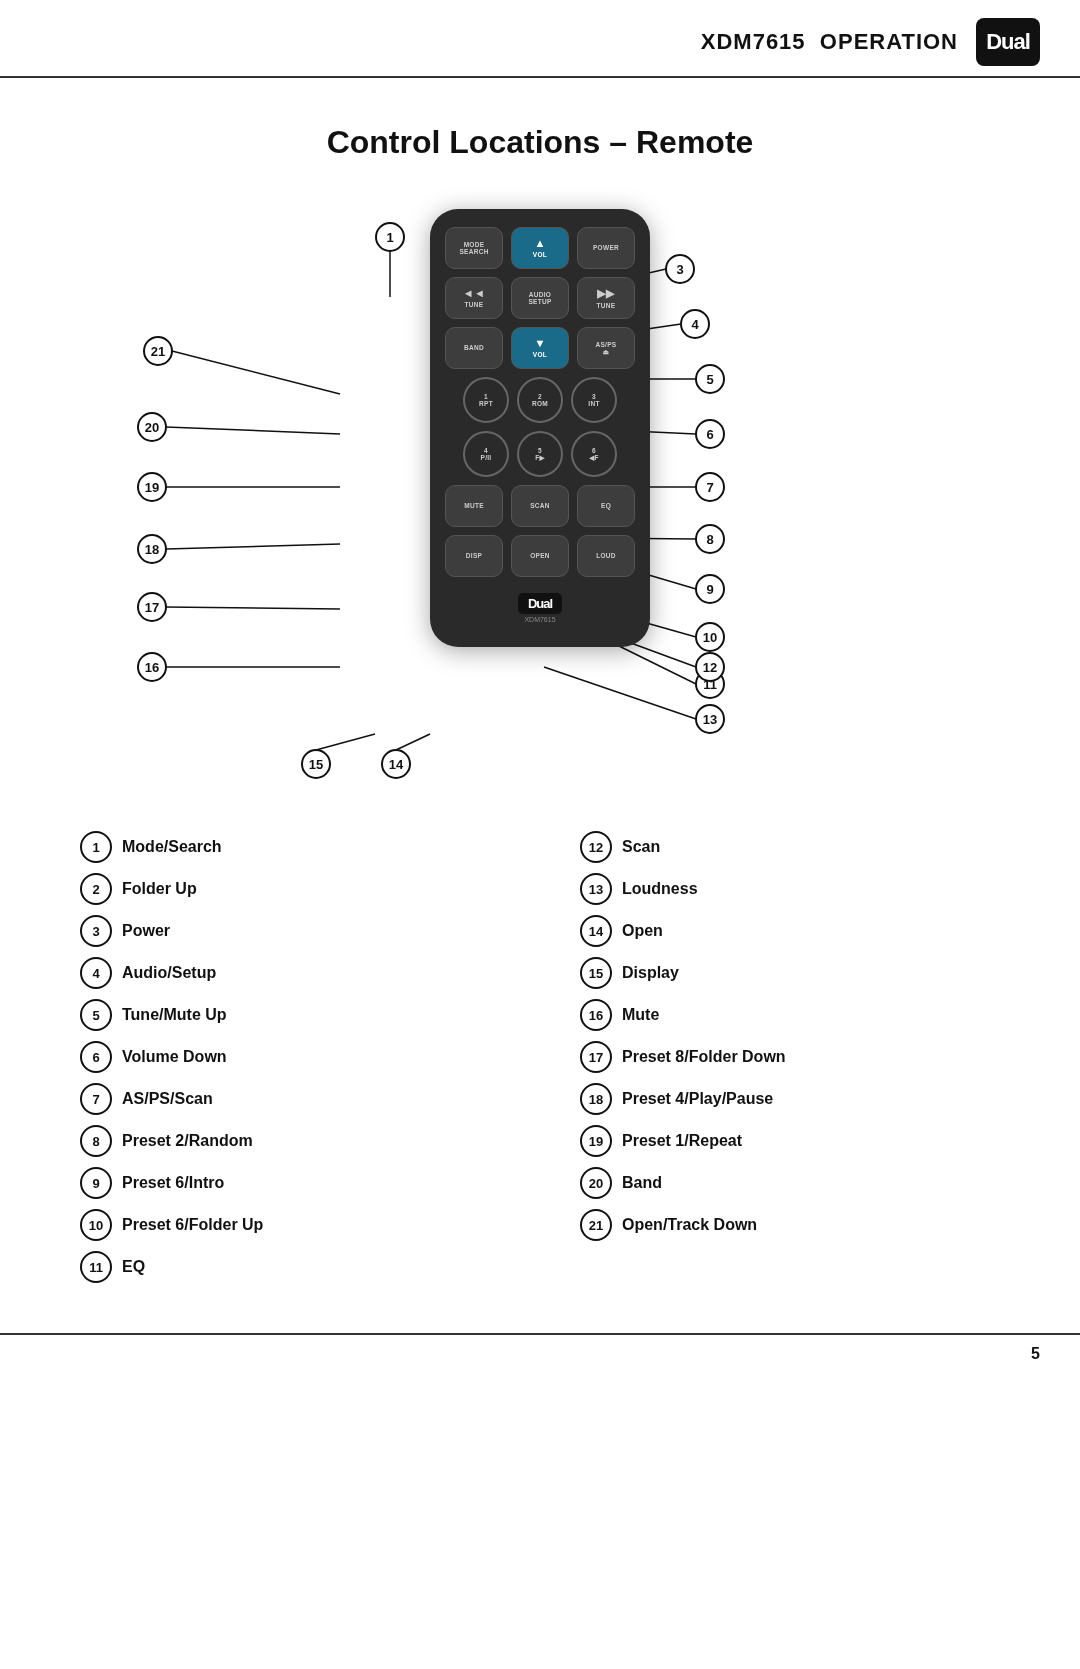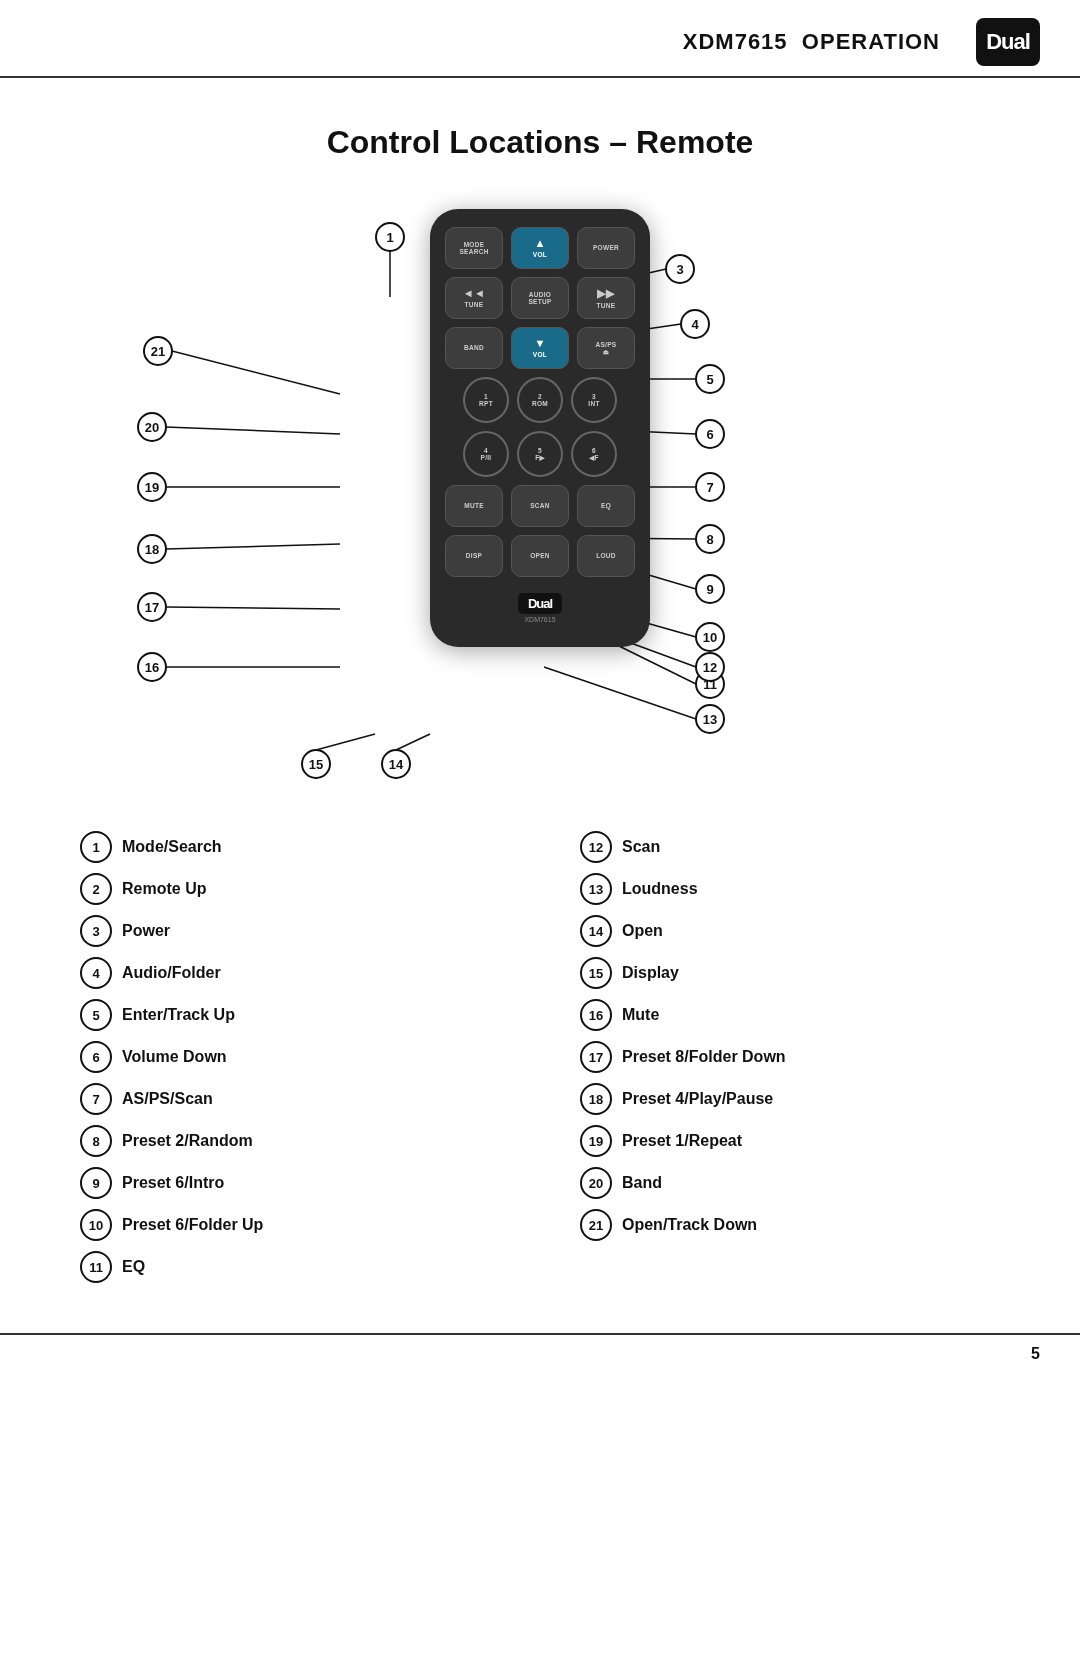--- a/index.html
+++ b/index.html
@@ -11,21 +11,21 @@
       position: relative;
     }
 
     
     .header {
       display: flex;
       align-items: center;
       justify-content: flex-end;
       padding: 18px 40px 10px 40px;
       border-bottom: 2px solid #333;
-      gap: 36px;
+      gap: 18px;
     }
     .header-title {
       font-size: 22px;
       font-weight: 700;
       letter-spacing: 1px;
       color: #111;
     }
     .header-title span {
       font-weight: 900;
     }
@@ -414,33 +414,33 @@
 
 <div class="legend">
 
   <div>
     <div class="legend-item">
       <div class="legend-num">1</div>
       <span class="legend-text"><strong>Mode/Search</strong></span>
     </div>
     <div class="legend-item">
       <div class="legend-num">2</div>
-      <span class="legend-text"><strong>Remote Up</strong></span>
+      <span class="legend-text"><strong>Folder Up</strong></span>
     </div>
     <div class="legend-item">
       <div class="legend-num">3</div>
       <span class="legend-text"><strong>Power</strong></span>
     </div>
     <div class="legend-item">
       <div class="legend-num">4</div>
-      <span class="legend-text"><strong>Audio/Folder</strong></span>
+      <span class="legend-text"><strong>Audio/Setup</strong></span>
     </div>
     <div class="legend-item">
       <div class="legend-num">5</div>
-      <span class="legend-text"><strong>Enter/Track Up</strong></span>
+      <span class="legend-text"><strong>Tune/Mute Up</strong></span>
     </div>
     <div class="legend-item">
       <div class="legend-num">6</div>
       <span class="legend-text"><strong>Volume Down</strong></span>
     </div>
     <div class="legend-item">
       <div class="legend-num">7</div>
       <span class="legend-text"><strong>AS/PS/Scan</strong></span>
     </div>
     <div class="legend-item">

